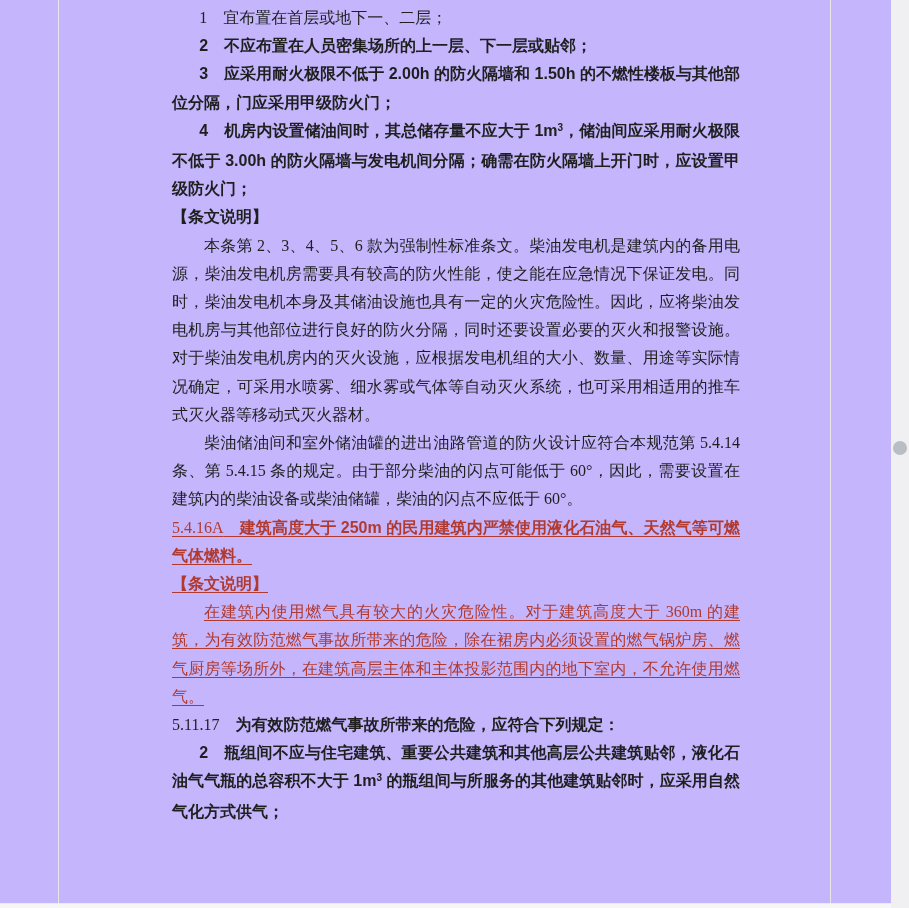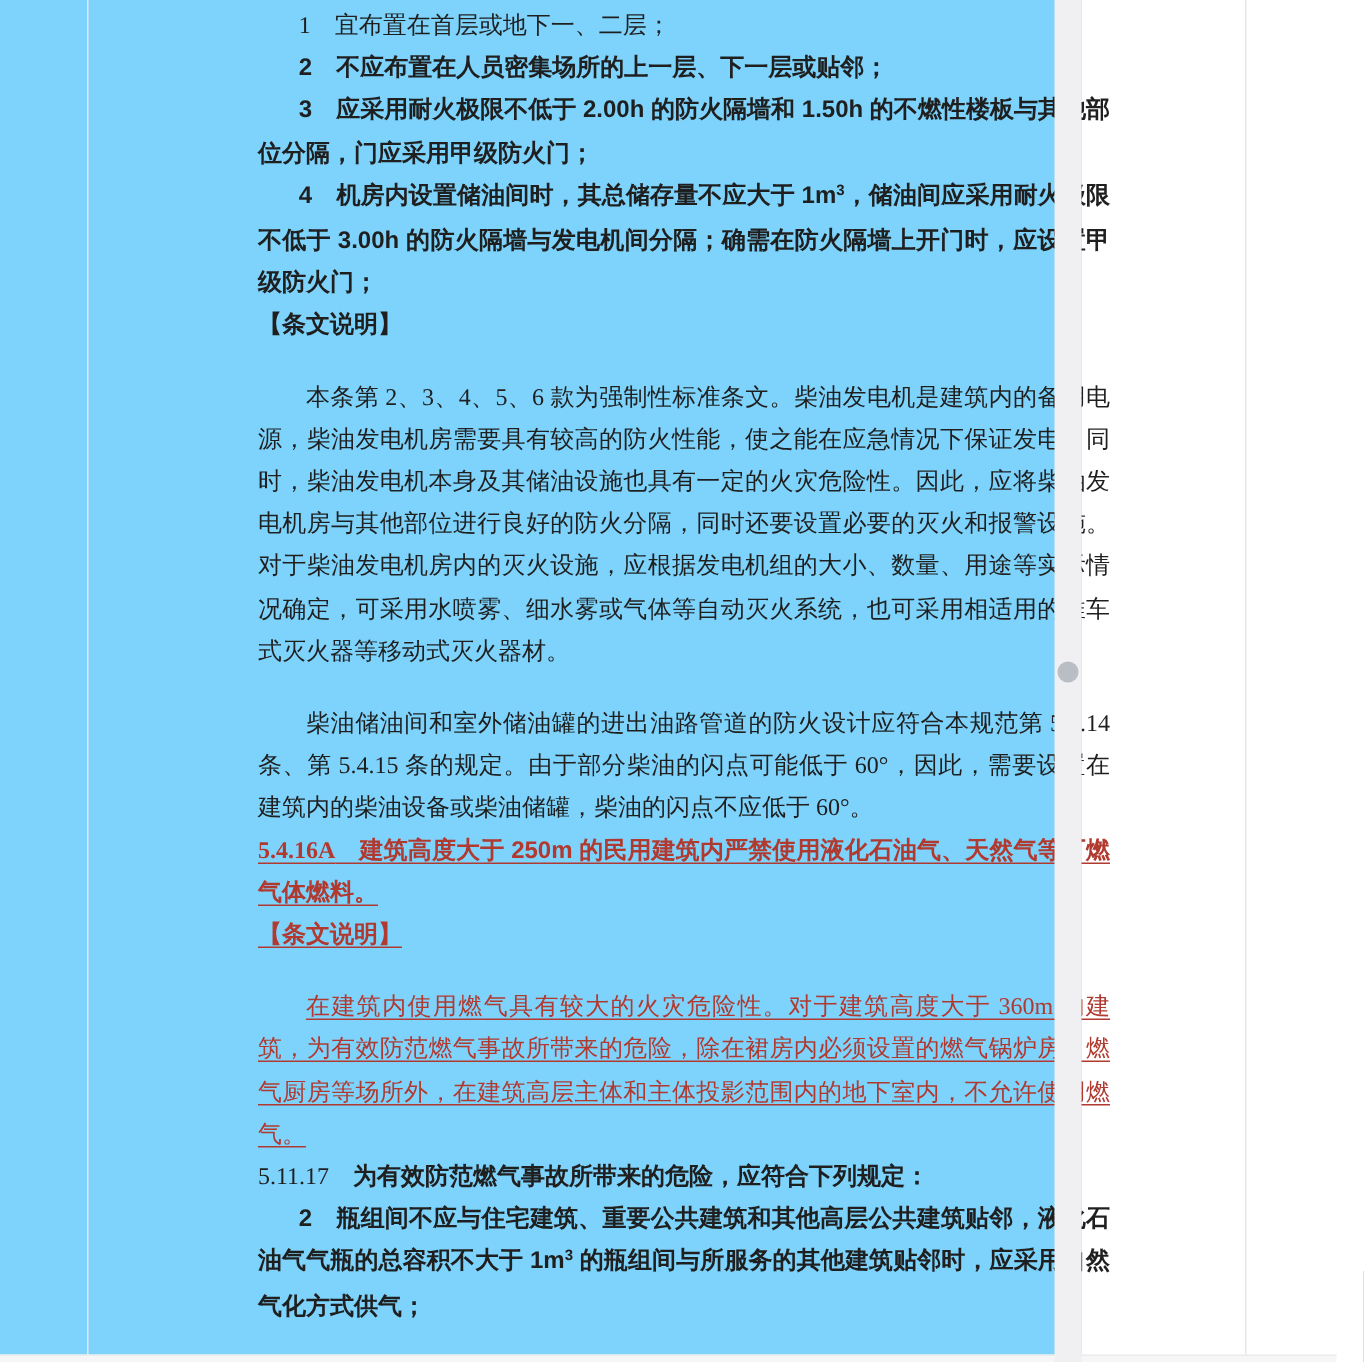--- a/index.html
+++ b/index.html
@@ -9,35 +9,35 @@
     --page-border:#e7e7e7;
     --track:#f0f0f2;
     --thumb:#b9bdc4;
     --bottom-edge:#ececec;
   }
   html,body{margin:0;padding:0;}
   body{
     width:909px;height:908px;background:#ffffff;overflow:hidden;
     font-family:"Liberation Serif","DejaVu Serif",serif;color:var(--text);
   }
-  .screen{position:relative;width:721px;height:908px;background:#7dd3fc;}
+  .screen{position:relative;width:909px;height:908px;background:#c4b5fd;}
   .page-border{position:absolute;top:0;bottom:0;width:1px;background:var(--page-border);}
   .page-border.left{left:58px;}
   .page-border.right{left:830px;}
   .content{
     position:absolute;left:172px;top:4px;width:568px;
     font-size:16px;line-height:28.2px;text-align:justify;
   }
   .content p{margin:0;padding:0;}
   p.item{text-indent:1.7em;}
-  p.para{text-indent:2em;margin-top:20px;}
+  p.para{text-indent:2em;}
   p.section,p.heading{text-indent:0;}
   .hei{font-family:"Liberation Sans","DejaVu Sans",sans-serif;font-weight:700;}
   .num{font-family:"Liberation Serif","DejaVu Serif",serif;font-weight:400;}
-  .b{font-weight:700;}
+  .b{font-weight:400;}
   .red{color:var(--red);}
   p.red, p.red .num{color:var(--red);}
   .u{text-decoration:underline;text-decoration-thickness:1px;text-underline-offset:3px;}
   .box{
     border:1px solid var(--box-border);padding:0 2px;
     -webkit-box-decoration-break:clone;box-decoration-break:clone;
   }
   .sup{font-size:10px;position:relative;top:-5px;}
   .scroll-track{position:absolute;right:0;top:0;width:18px;height:908px;background:var(--track);}
   .scroll-thumb{position:absolute;left:2px;top:441px;width:14px;height:14px;border-radius:50%;background:var(--thumb);}

